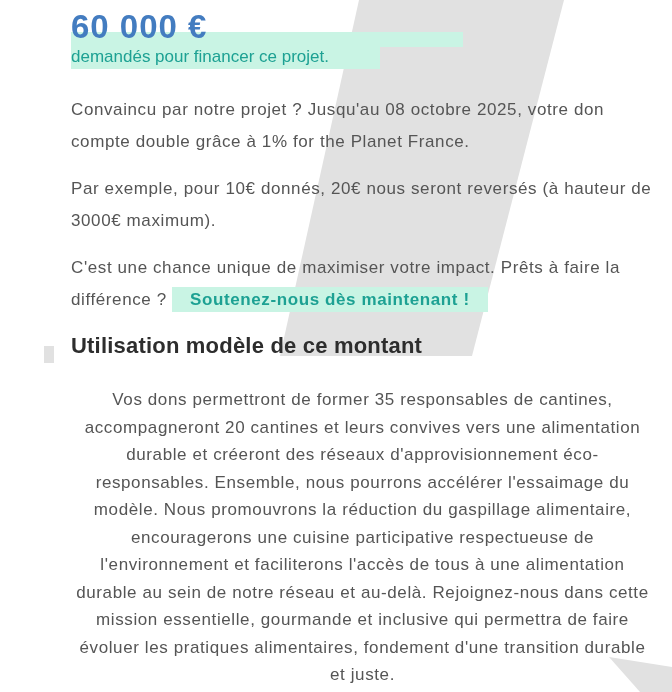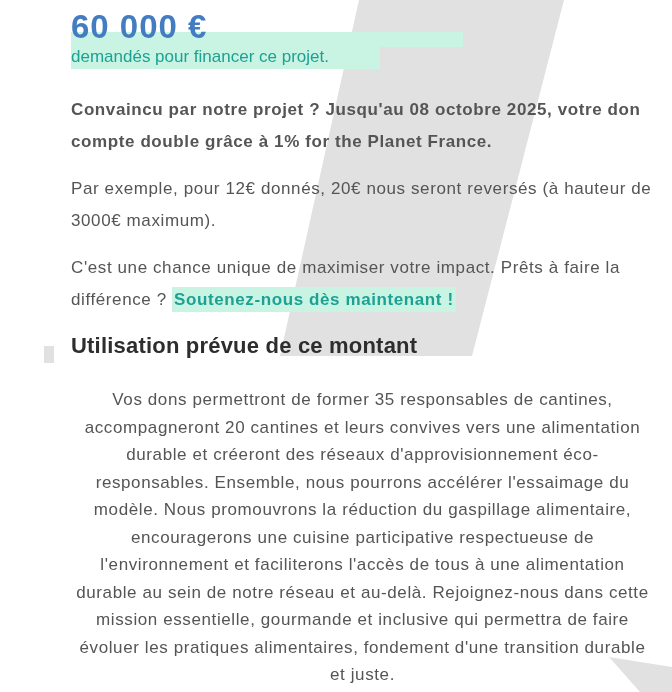--- a/index.html
+++ b/index.html
@@ -54,27 +54,27 @@
     font-weight: 400;
     color: var(--teal, #1da193);
   }
   .para {
     margin: 15px 0 0 0;
     font-size: 17px;
     line-height: 32px;
     letter-spacing: 0.6px;
     color: var(--body-text, #555555);
   }
-  .para.first { margin-top: 26px; font-weight: bold; }
+  .para.first { margin-top: 26px; }
   .cta {
     color: var(--teal, #1da193);
     font-weight: 700;
     text-decoration: none;
     background: var(--mint, #c9f4e4);
-    padding: 3px 2px;
+    padding: 3px 18px;
   }
   .usage-heading {
     margin: 16px 0 0 0;
     font-size: 22px;
     line-height: 28px;
     font-weight: 700;
     color: var(--heading-text, #2d2d2d);
     letter-spacing: 0.2px;
   }
   .usage-body {
@@ -95,22 +95,22 @@
   <div class="hl hl-amount"></div>
   <div class="hl hl-caption"></div>
 
   <div class="content">
     <h1 class="amount">60 000 €</h1>
 
     <div class="caption">demandés pour financer ce projet.</div>
 
     <p class="para first">Convaincu par notre projet ? Jusqu'au 08 octobre 2025, votre don compte double grâce à 1% for the Planet France.</p>
 
-    <p class="para">Par exemple, pour 12€ donnés, 20€ nous seront reversés (à hauteur de 3000€ maximum).</p>
+    <p class="para">Par exemple, pour 10€ donnés, 20€ nous seront reversés (à hauteur de 3000€ maximum).</p>
 
     <p class="para"><span>C'est une chance unique de maximiser votre impact. Prêts à faire la différence ? </span><a href="#" class="cta">Soutenez-nous dès maintenant !</a></p>
 
-    <h2 class="usage-heading">Utilisation prévue de ce montant</h2>
+    <h2 class="usage-heading">Utilisation modèle de ce montant</h2>
 
     <p class="para usage-body">Vos dons permettront de former 35 responsables de cantines, accompagneront 20 cantines et leurs convives vers une alimentation durable et créeront des réseaux d'approvisionnement éco-responsables. Ensemble, nous pourrons accélérer l'essaimage du modèle. Nous promouvrons la réduction du gaspillage alimentaire, encouragerons une cuisine participative respectueuse de l'environnement et faciliterons l'accès de tous à une alimentation durable au sein de notre réseau et au-delà. Rejoignez-nous dans cette mission essentielle, gourmande et inclusive qui permettra de faire évoluer les pratiques alimentaires, fondement d'une transition durable et juste.</p>
   </div>
 
 </div>
 
 </body></html>

